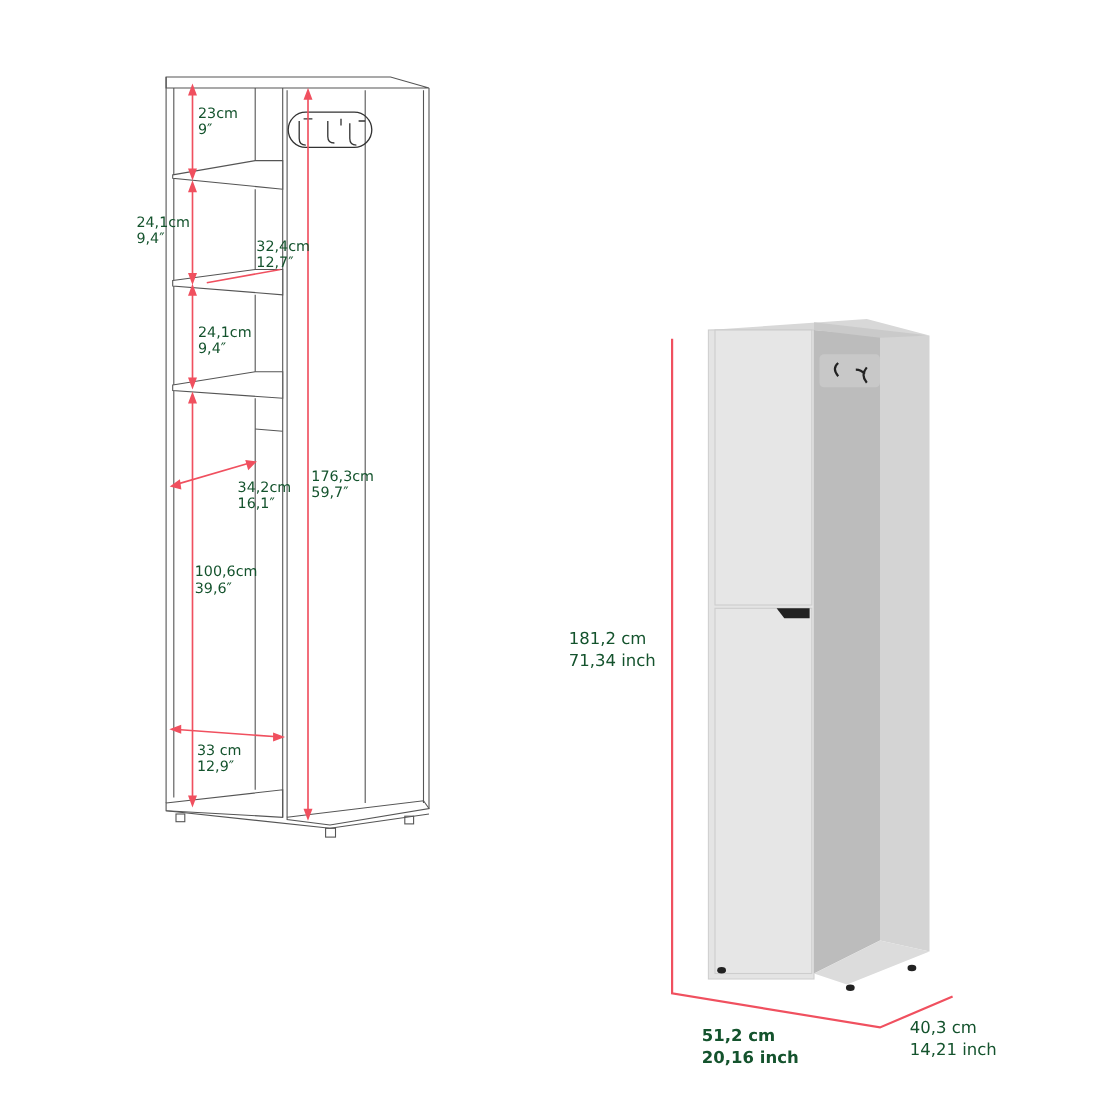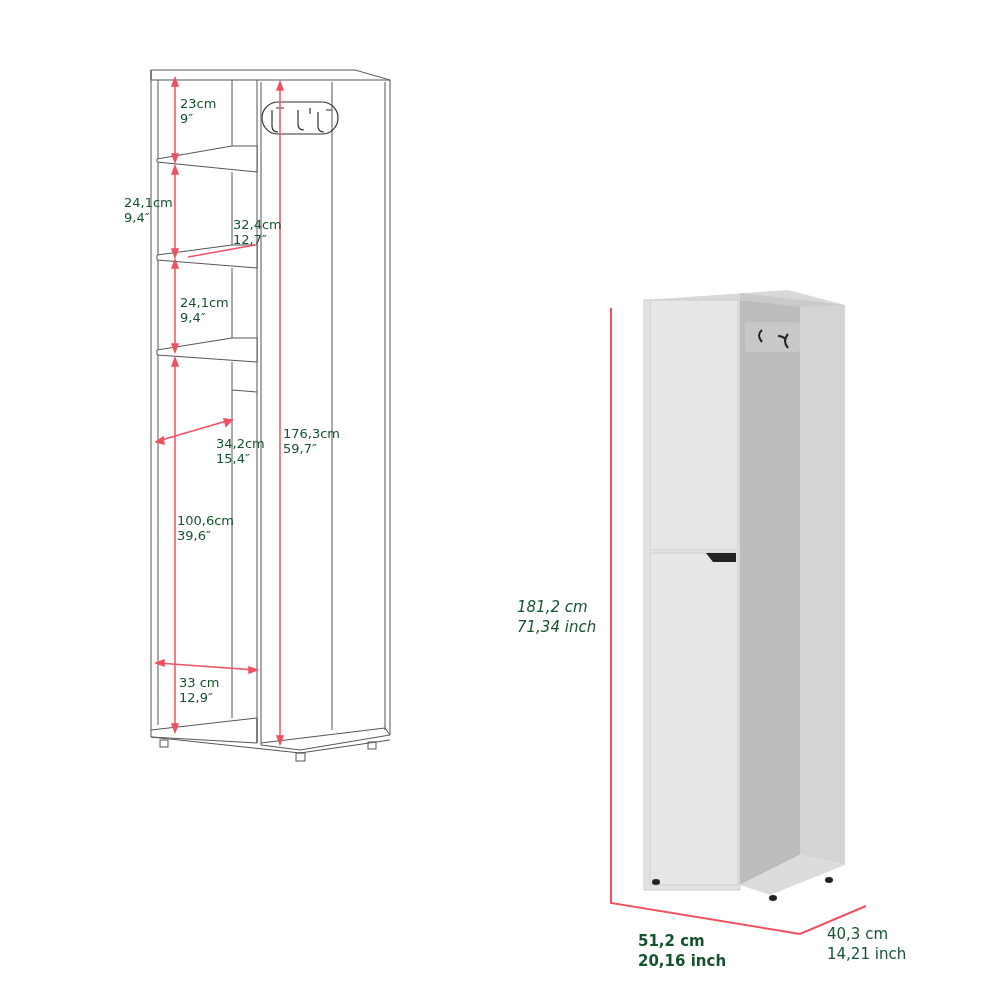--- a/index.html
+++ b/index.html
@@ -94,21 +94,21 @@
 <div class="dim" style="left:180px;top:295px;">
   <span>24,1cm</span>
   <span>9,4″</span>
 </div>
 <div class="dim" style="left:283px;top:395px;margin-top:31px;">
   <span>176,3cm</span>
   <span>59,7″</span>
 </div>
 <div class="dim" style="left:180px;top:436px;margin-left:36px;">
   <span>34,2cm</span>
-  <span>15,4″</span>
+  <span>16,1″</span>
 </div>
 <div class="dim" style="left:177px;top:513px;">
   <span>100,6cm</span>
   <span>39,6″</span>
 </div>
 <div class="dim" style="left:179px;top:675px;">
   <span>33 cm</span>
   <span>12,9″</span>
 </div>
 
@@ -131,21 +131,21 @@
 
   <ellipse cx="656" cy="882" rx="4" ry="3" fill="#222"></ellipse>
   <ellipse cx="773" cy="898" rx="4" ry="3" fill="#222"></ellipse>
   <ellipse cx="829" cy="880" rx="4" ry="3" fill="#222"></ellipse>
 
   <g stroke="#f0505f" stroke-width="2" fill="none">
     <polyline points="611,308 611,903 800,934 866,906"></polyline>
   </g>
 </svg>
 
-<div class="dim big" style="left:517px;top:597px;font-style:italic;">
+<div class="dim big" style="left:517px;top:570px;">
   <span>181,2 cm</span>
   <span>71,34 inch</span>
 </div>
 <div class="dim big" style="left:638px;top:931px;font-weight:bold;">
   <span>51,2 cm</span>
   <span>20,16 inch</span>
 </div>
 <div class="dim big" style="left:827px;top:924px;">
   <span>40,3 cm</span>
   <span>14,21 inch</span>

